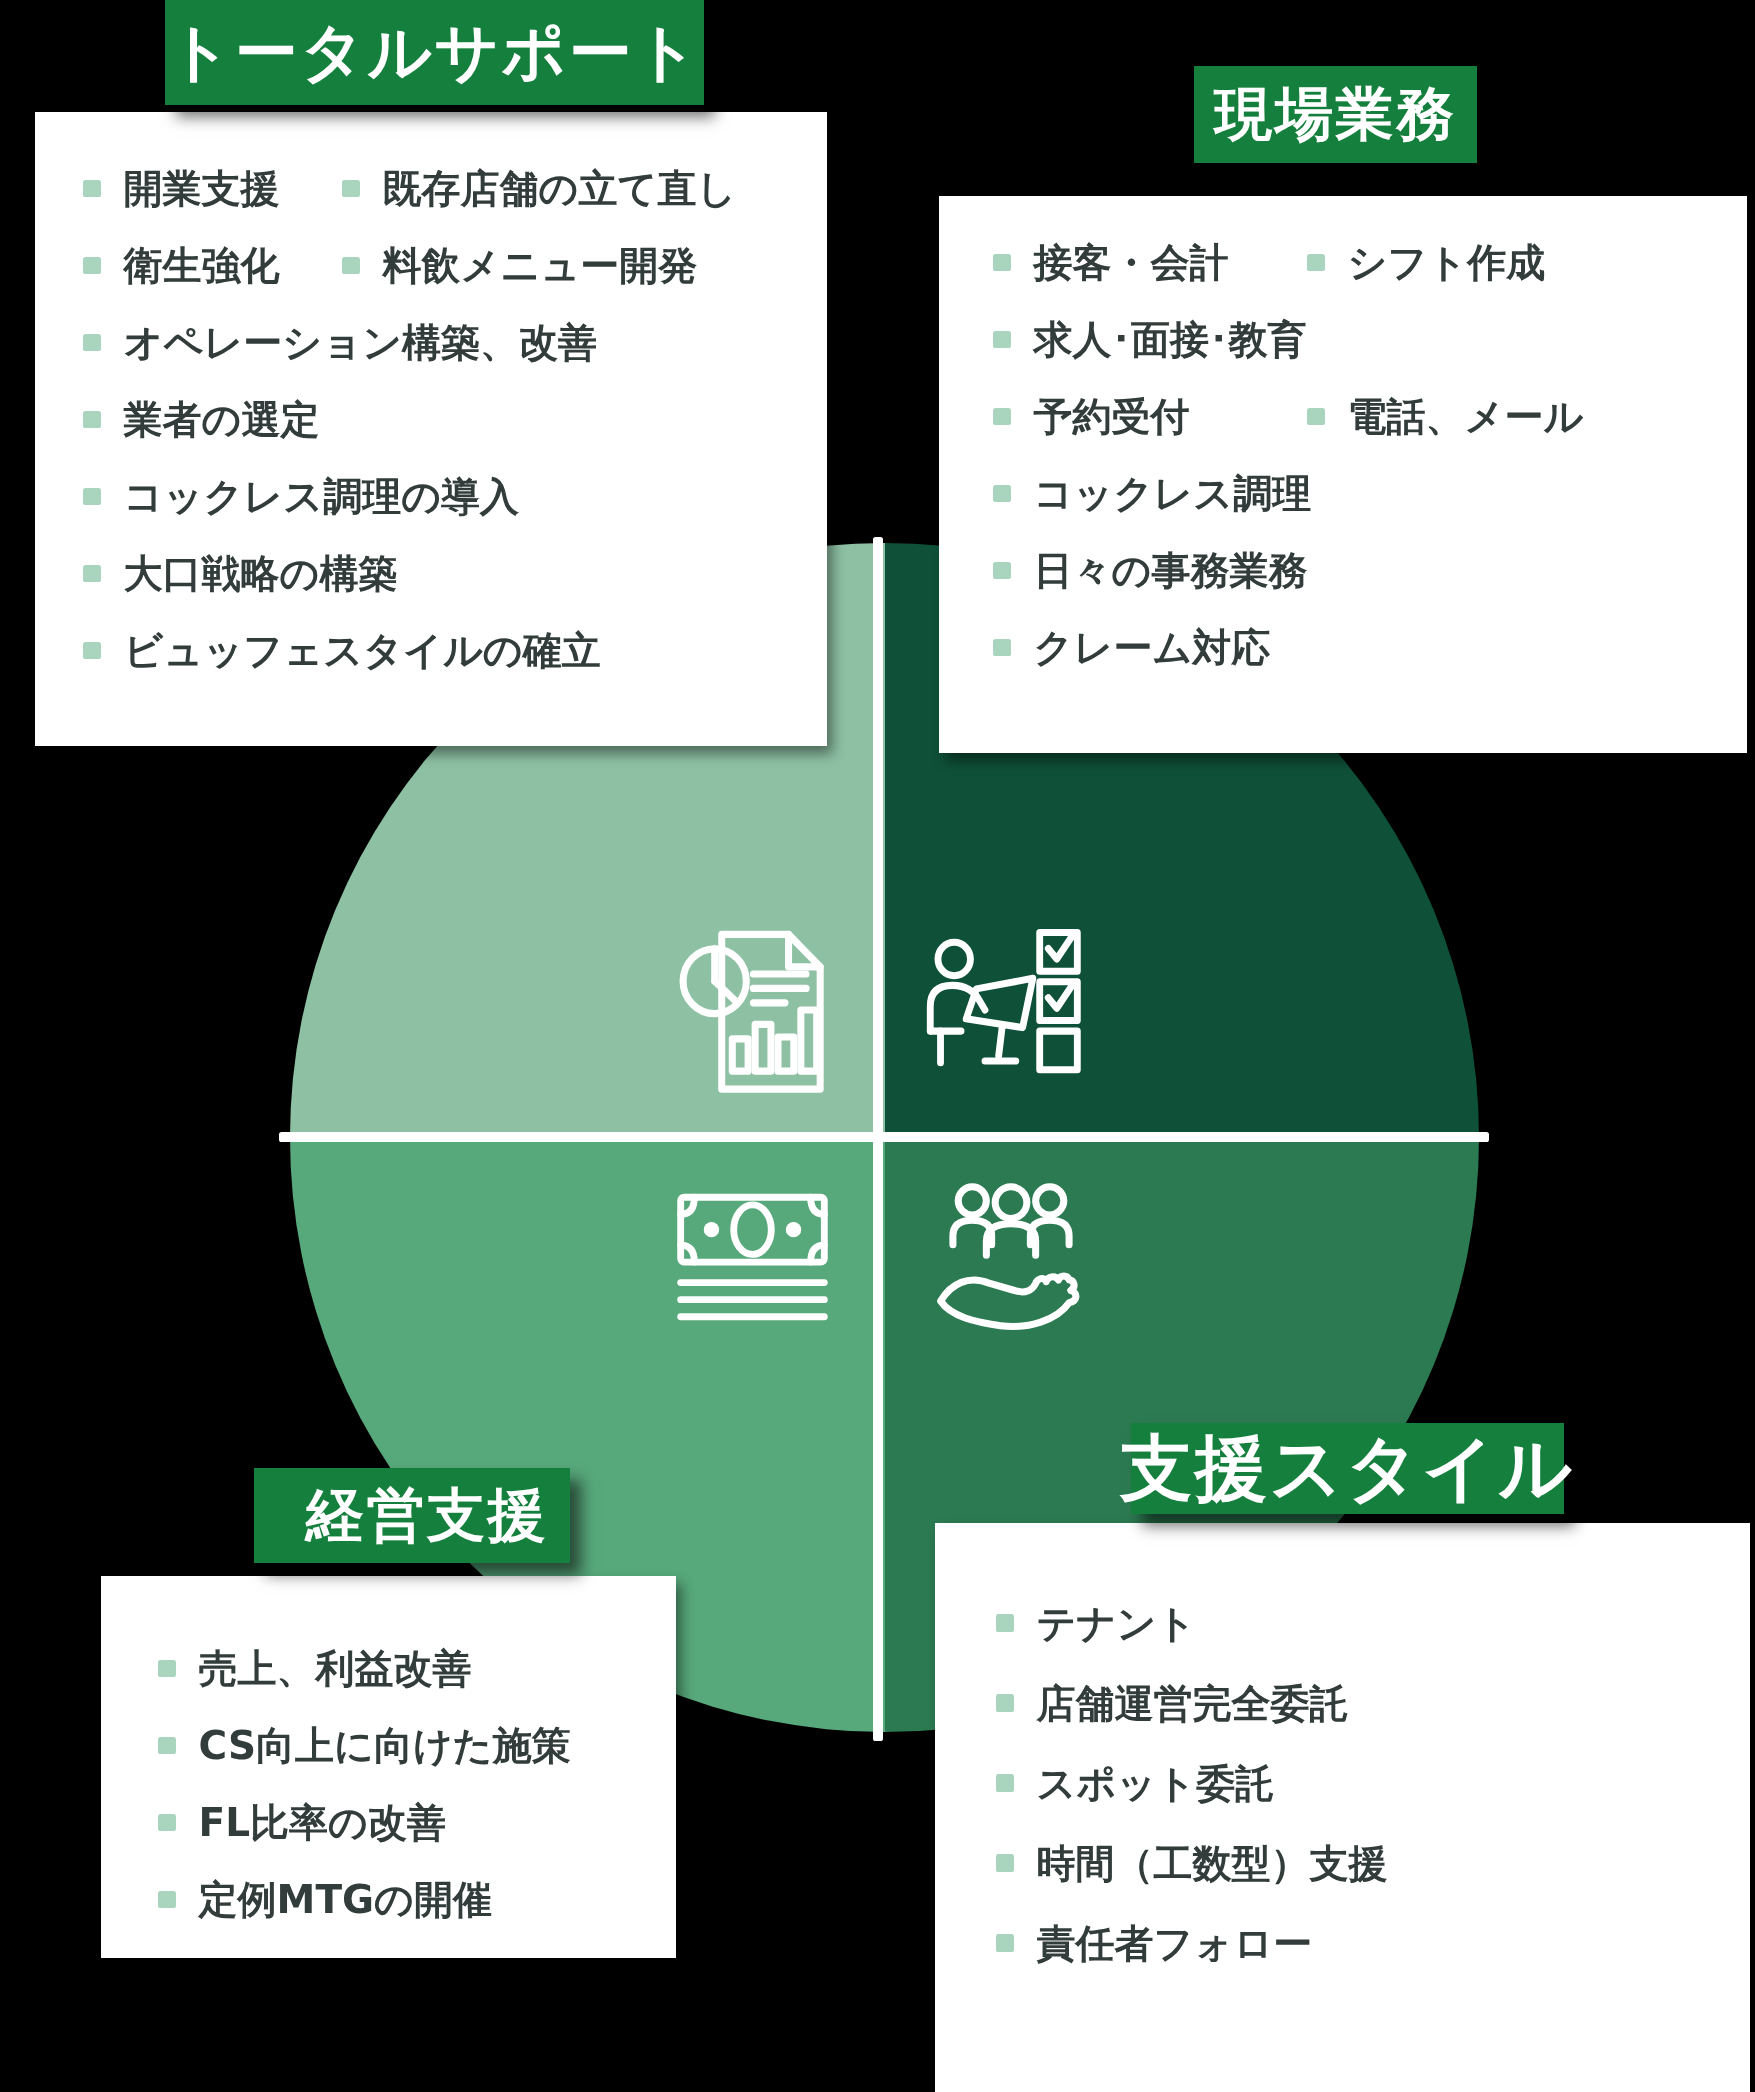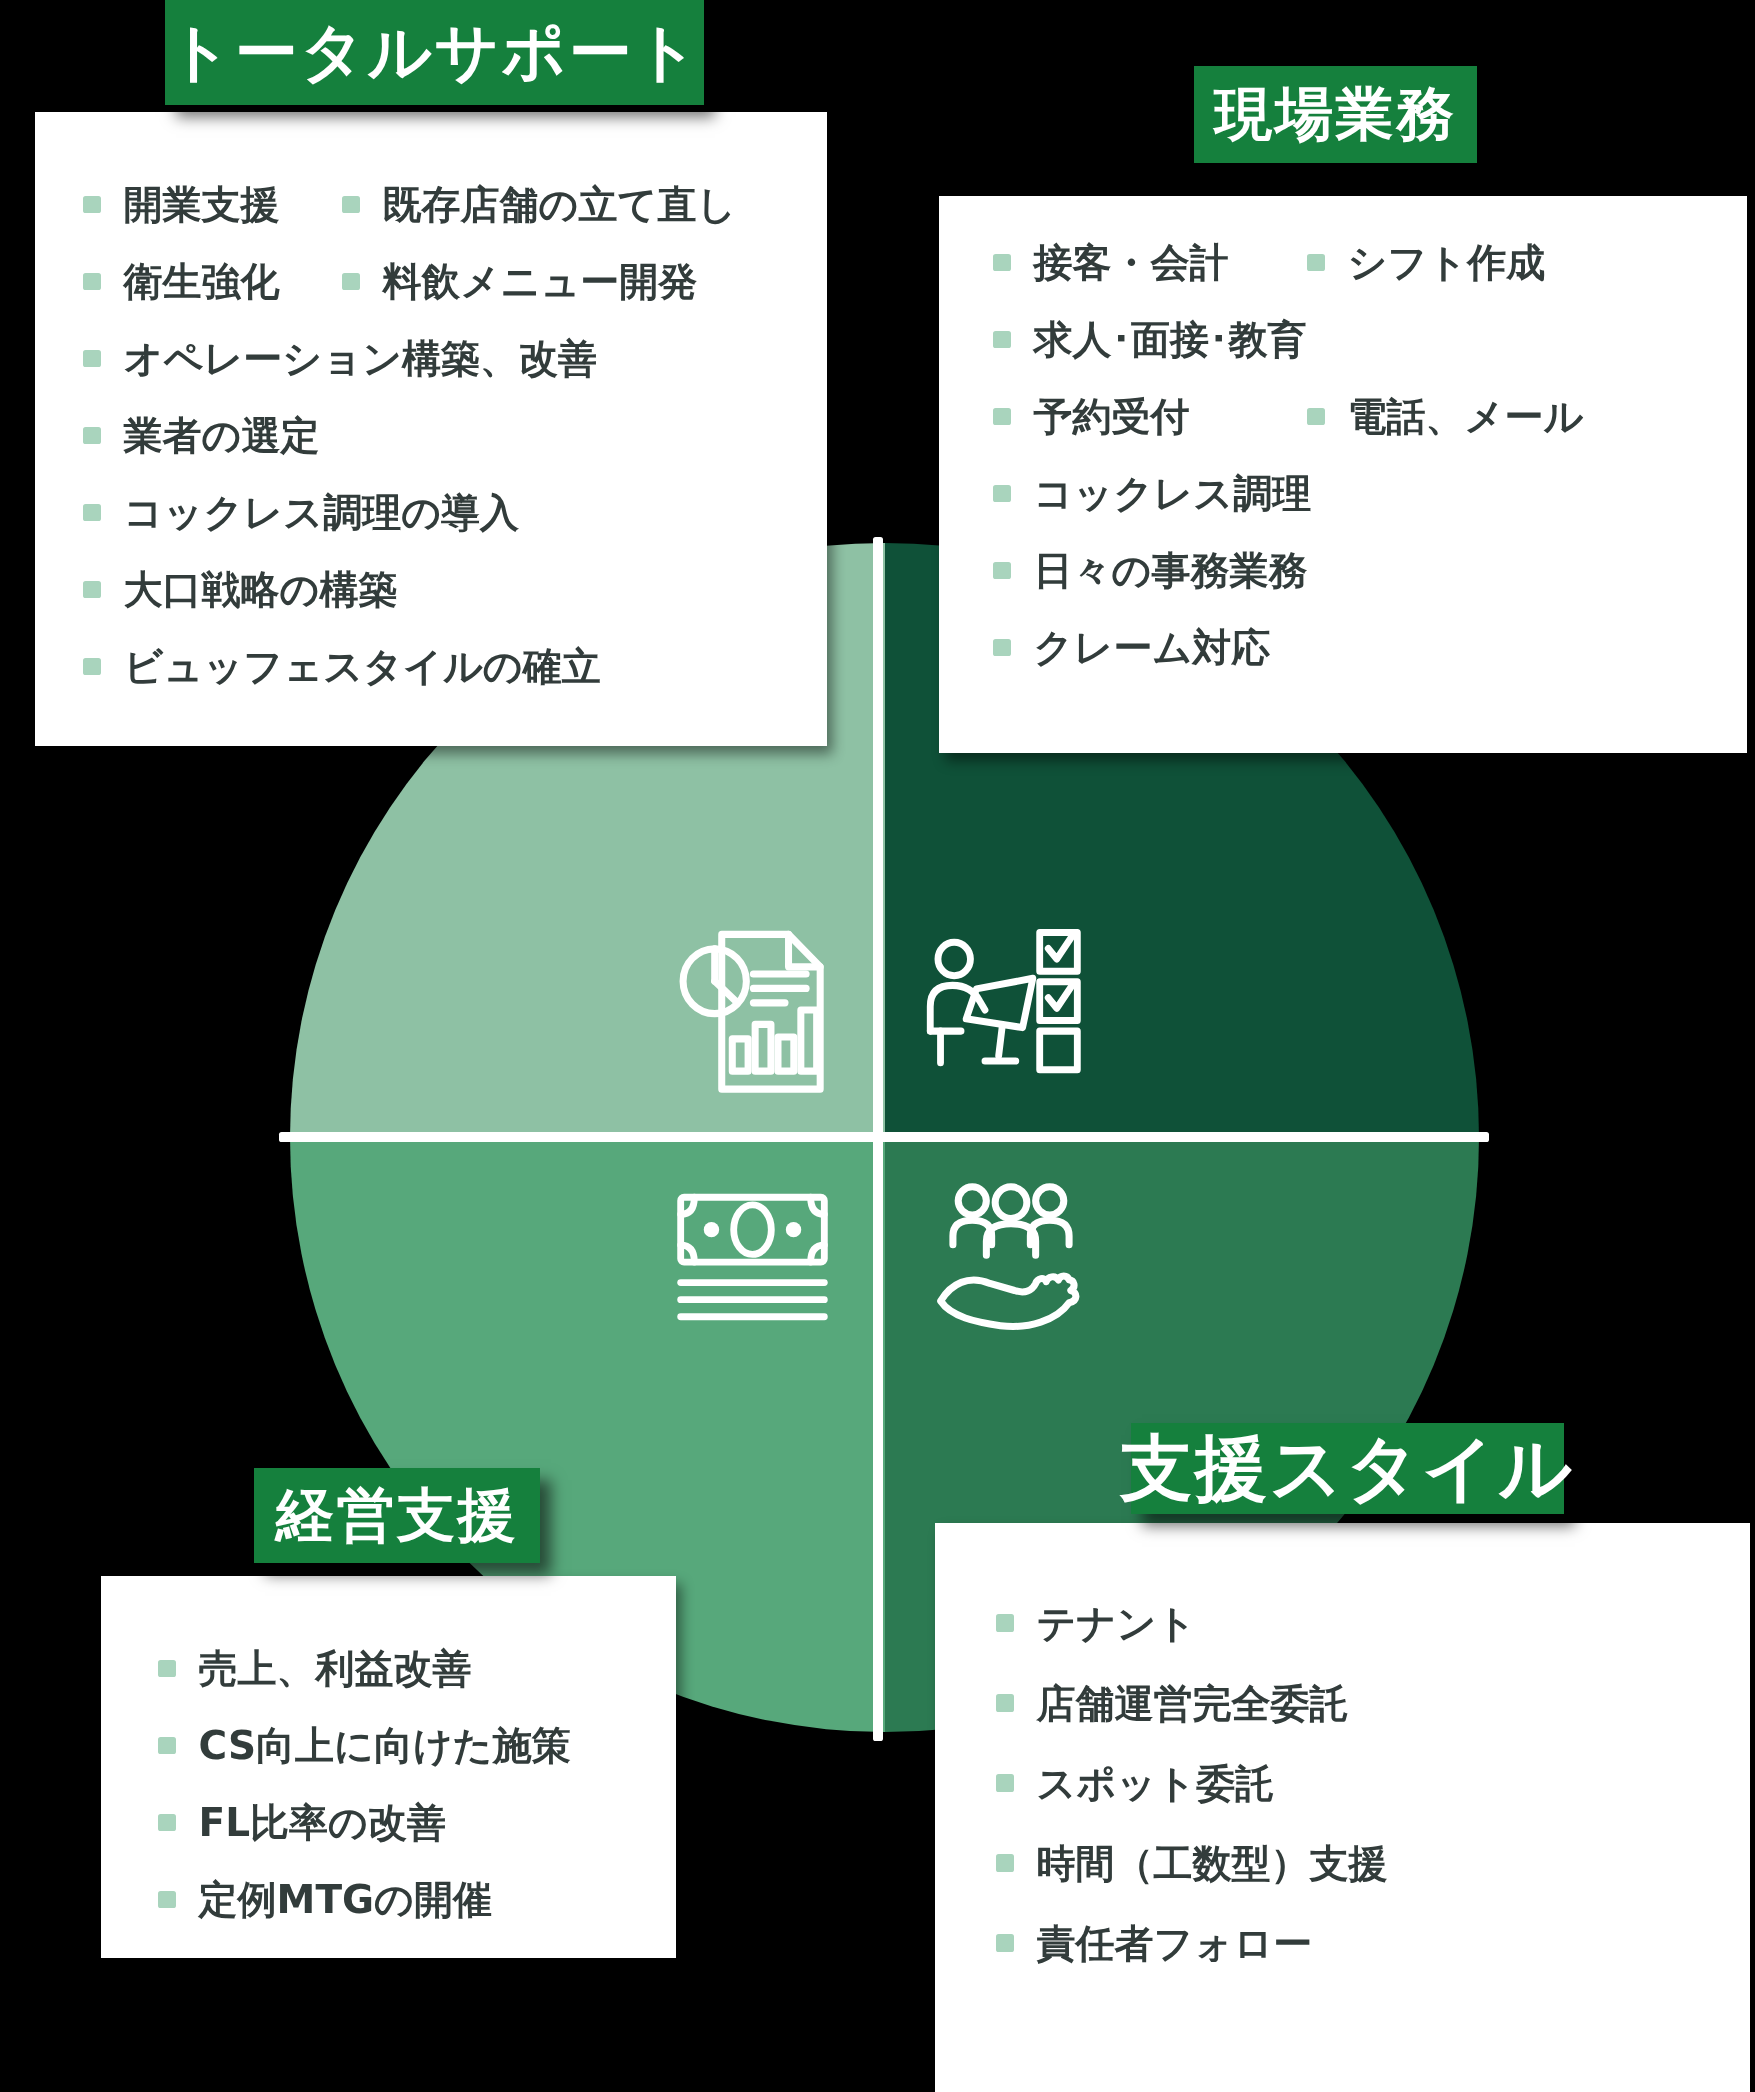--- a/index.html
+++ b/index.html
@@ -30,21 +30,21 @@
   .qicon .fill{fill:#fff;stroke:none;}
   #icon-report{left:669px;top:920px;width:167px;height:180px;}
   #icon-person{left:920px;top:922px;width:171px;height:176px;}
   #icon-money{left:667px;top:1187px;width:171px;height:140px;}
   #icon-support{left:923px;top:1178px;width:176px;height:167px;}
   
   .card{
     position:absolute;background:#fff;z-index:4;
     box-shadow:6.1px 8px 12.3px rgba(0,0,0,.45);
   }
-  #card-total{left:35px;top:112px;width:792px;height:634px;padding-top:54px;}
+  #card-total{left:35px;top:112px;width:792px;height:634px;padding-top:38px;}
   #card-field{left:939px;top:196px;width:808px;height:557px;padding-top:28px;}
   #card-mgmt{left:101px;top:1576px;width:575px;height:382px;padding-top:54px;}
   #card-style{left:935px;top:1523px;width:815px;height:570px;padding-top:60px;}
   .card{box-sizing:border-box;}
   .row{display:flex;align-items:center;height:77px;}
   #card-style .row{height:80px;}
   #card-total .row{padding-left:48px;}
   #card-field .row{padding-left:54px;}
   #card-mgmt .row{padding-left:57px;}
   #card-style .row{padding-left:61px;}
@@ -54,21 +54,21 @@
   .bullet{width:17.6px;height:17.6px;background:#a9d4bd;border-radius:2.6px;flex:none;}
   .label{font-size:39px;font-weight:700;color:#323c3b;white-space:nowrap;line-height:1;}
   
   .hdr{
     position:absolute;background:#15803d;color:#fff;font-weight:700;z-index:6;
     display:flex;align-items:center;justify-content:center;
     box-shadow:10.5px 12.3px 14px rgba(0,0,0,.55);letter-spacing:2.6px;white-space:nowrap;
   }
   #hdr-total{left:165px;top:0px;width:539px;height:105px;font-size:63px;}
   #hdr-field{left:1194px;top:66px;width:283px;height:97px;font-size:58px;}
-  #hdr-mgmt{left:254px;top:1468px;width:286px;height:95px;font-size:58px;}
+  #hdr-mgmt{left:254px;top:1468px;width:286px;height:95px;font-size:58px;padding-left:30px;}
   #hdr-style{left:1131px;top:1423px;width:433px;height:91px;font-size:72px;}
 </style>
 </head>
 <body>
 
 <div class="board">
 
   <div class="circle">
     <div class="q q-tl"></div>
     <div class="q q-tr"></div>

